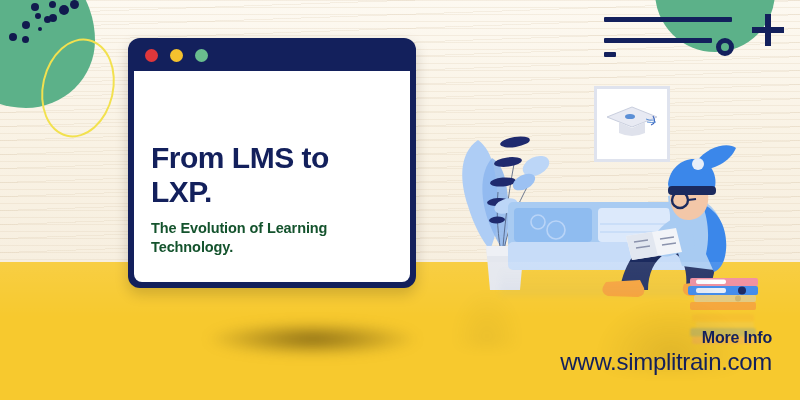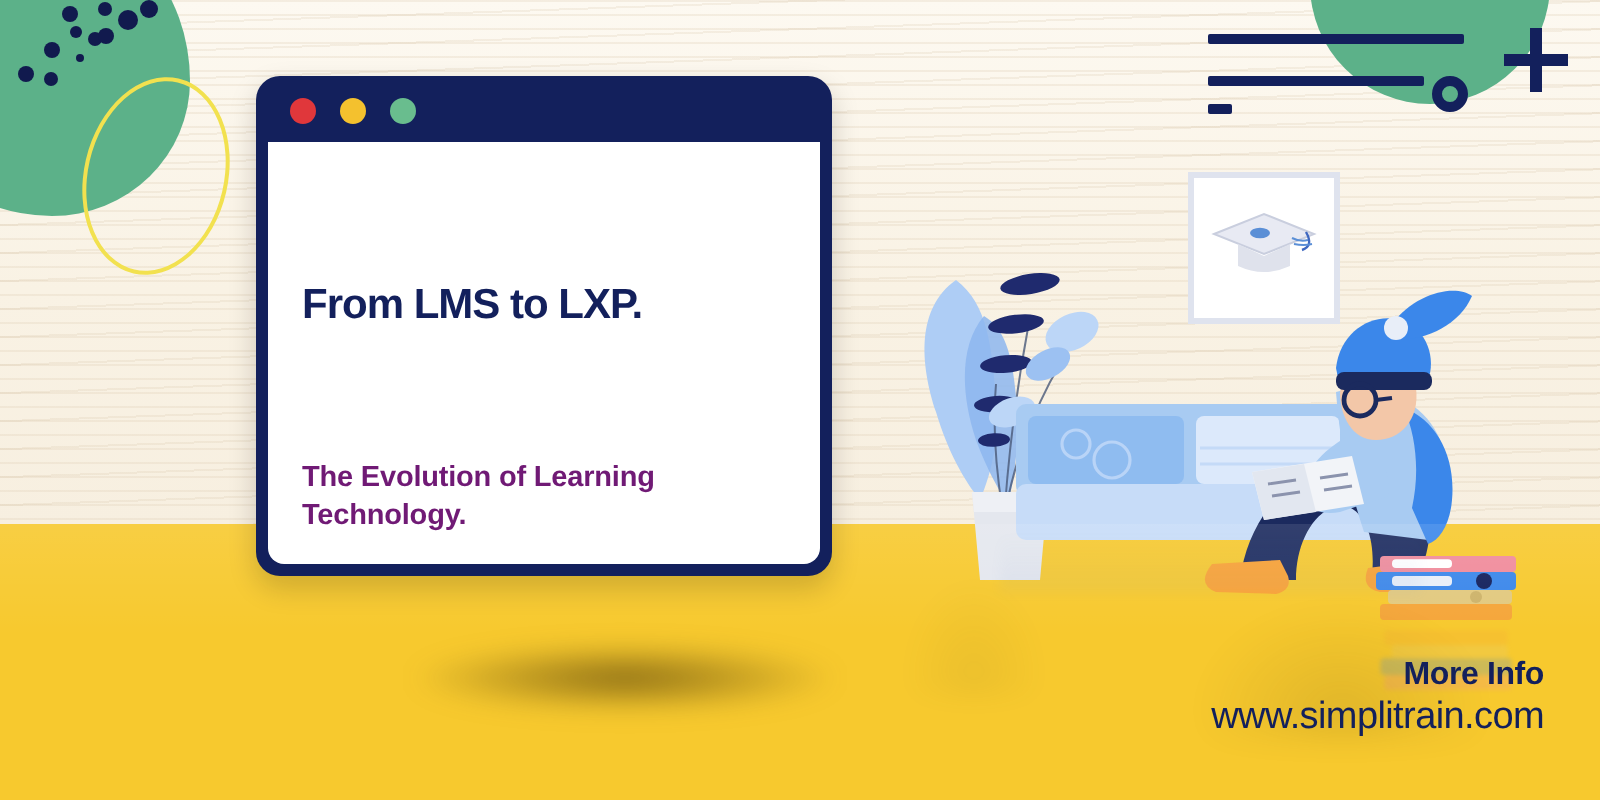--- a/index.html
+++ b/index.html
@@ -76,31 +76,31 @@
   .card{position:absolute;left:128px;top:38px;width:288px;height:250px;
     background:#13205c;border-radius:12px;box-shadow:0 6px 14px rgba(20,16,4,.18);}
   .card-bar{position:absolute;left:0;top:0;width:288px;height:33px;}
   .tl{position:absolute;top:11px;width:13px;height:13px;border-radius:50%;}
   .tl.r{left:17px;background:#e0373b;}
   .tl.y{left:42px;background:#f4c12e;}
   .tl.g{left:67px;background:#69bd8e;}
   .card-body{position:absolute;left:6px;top:33px;width:276px;height:211px;
     background:#ffffff;border-radius:0 0 8px 8px;}
   .card-title{position:absolute;left:17px;top:70px;width:246px;
-    color:#13205c;font-size:21px;font-weight:700;line-height:1.12;
+    color:#13205c;font-size:30px;font-weight:700;line-height:1.12;
     letter-spacing:-.5px;}
-  .card-sub{position:absolute;left:17px;top:159px;width:240px;
-    color:#701a75;font-size:14.5px;font-weight:700;line-height:1.33;
+  .card-sub{position:absolute;left:17px;top:148px;width:240px;
+    color:#14532d;font-size:14.5px;font-weight:700;line-height:1.33;
     letter-spacing:-.1px;}
 
   
   .more-info{position:absolute;right:28px;top:329px;color:#13205c;
     font-size:16px;font-weight:700;text-align:center;letter-spacing:-.2px;}
   .site-url{position:absolute;right:28px;top:348px;color:#13205c;
-    font-size:19px;font-weight:400;text-align:right;letter-spacing:-.3px;}
+    font-size:24px;font-weight:400;text-align:right;letter-spacing:-.3px;}
 </style>
 </head>
 <body>
 
 <div id="stage">
 
   <div class="wall"></div>
   <div class="wall2"></div>
   <div class="floor"></div>
 

